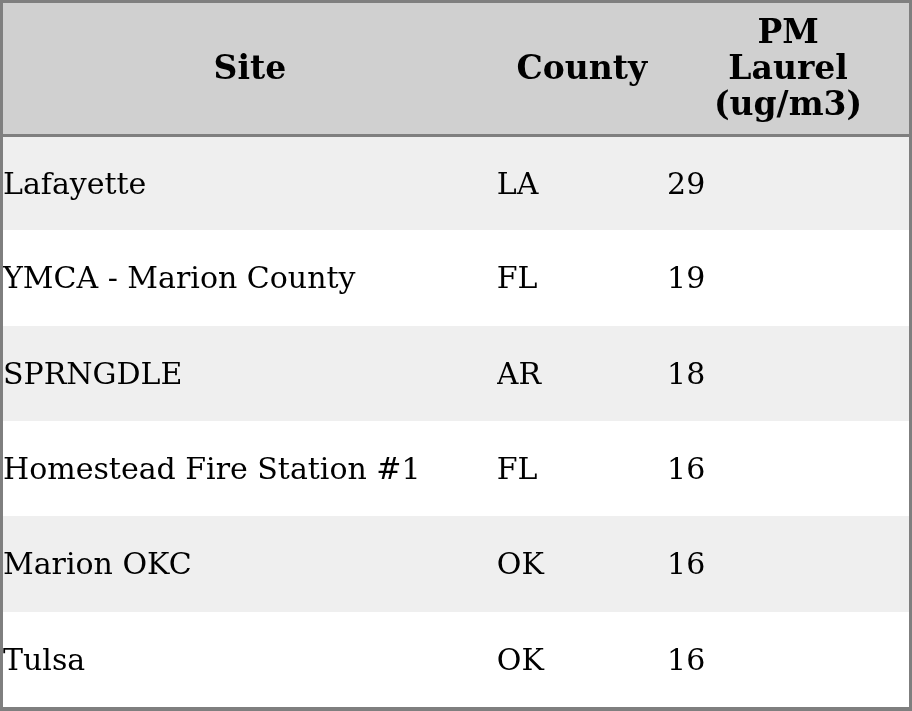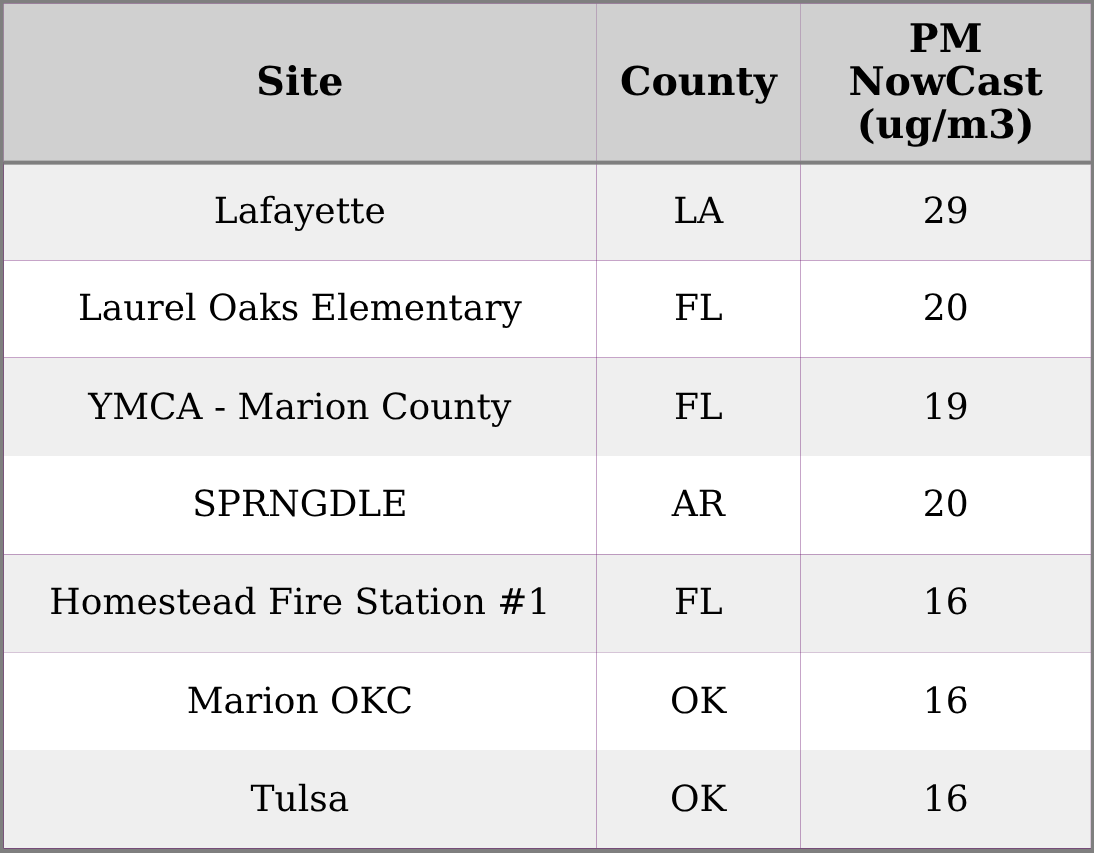--- a/index.html
+++ b/index.html
@@ -8,21 +8,21 @@
     background: #ffffff;
     font-family: "DejaVu Serif", "Liberation Serif", serif;
     color: var(--text, #000000);
   }
   .table-wrap {
     box-sizing: border-box;
     width: 912px;
     height: 711px;
     border: 3px solid var(--border, #7f7f7f);
     border-bottom-width: 4px;
-    background: #701a75;
+    background: #bef264;
   }
   table.pm-table {
     width: 100%;
     height: 100%;
     border-collapse: collapse;
     table-layout: fixed;
   }
   col.col-site  { width: 54.5%; }
   col.col-state { width: 18.8%; }
   col.col-pm    { width: 26.7%; }
@@ -36,21 +36,20 @@
     text-align: center;
     vertical-align: middle;
     padding: 0;
   }
   th .hline { display: block; }
   tbody tr { height: 57px; }
   tbody tr:nth-child(odd)  td { background: var(--row-odd-bg, #efefef); }
   tbody tr:nth-child(even) td { background: var(--row-even-bg, #ffffff); }
   td {
     font-size: 30px;
-    text-align: center;
     vertical-align: middle;
     padding: 0;
     white-space: nowrap;
     overflow: hidden;
   }
 </style>
 </head>
 <body>
 
 <div class="table-wrap">
@@ -59,45 +58,40 @@
       <col class="col-site">
       <col class="col-state">
       <col class="col-pm">
     </colgroup>
     <thead>
       <tr>
         <th>Site</th>
         <th>County</th>
         <th>
           <span class="hline">PM</span>
-          <span class="hline">NowCast</span>
+          <span class="hline">Laurel</span>
           <span class="hline">(ug/m3)</span>
         </th>
       </tr>
     </thead>
     <tbody>
       <tr>
         <td>Lafayette</td>
         <td>LA</td>
         <td>29</td>
       </tr>
       <tr>
-        <td>Laurel Oaks Elementary</td>
-        <td>FL</td>
-        <td>20</td>
-      </tr>
-      <tr>
         <td>YMCA - Marion County</td>
         <td>FL</td>
         <td>19</td>
       </tr>
       <tr>
         <td>SPRNGDLE</td>
         <td>AR</td>
-        <td>20</td>
+        <td>18</td>
       </tr>
       <tr>
         <td>Homestead Fire Station #1</td>
         <td>FL</td>
         <td>16</td>
       </tr>
       <tr>
         <td>Marion OKC</td>
         <td>OK</td>
         <td>16</td>

